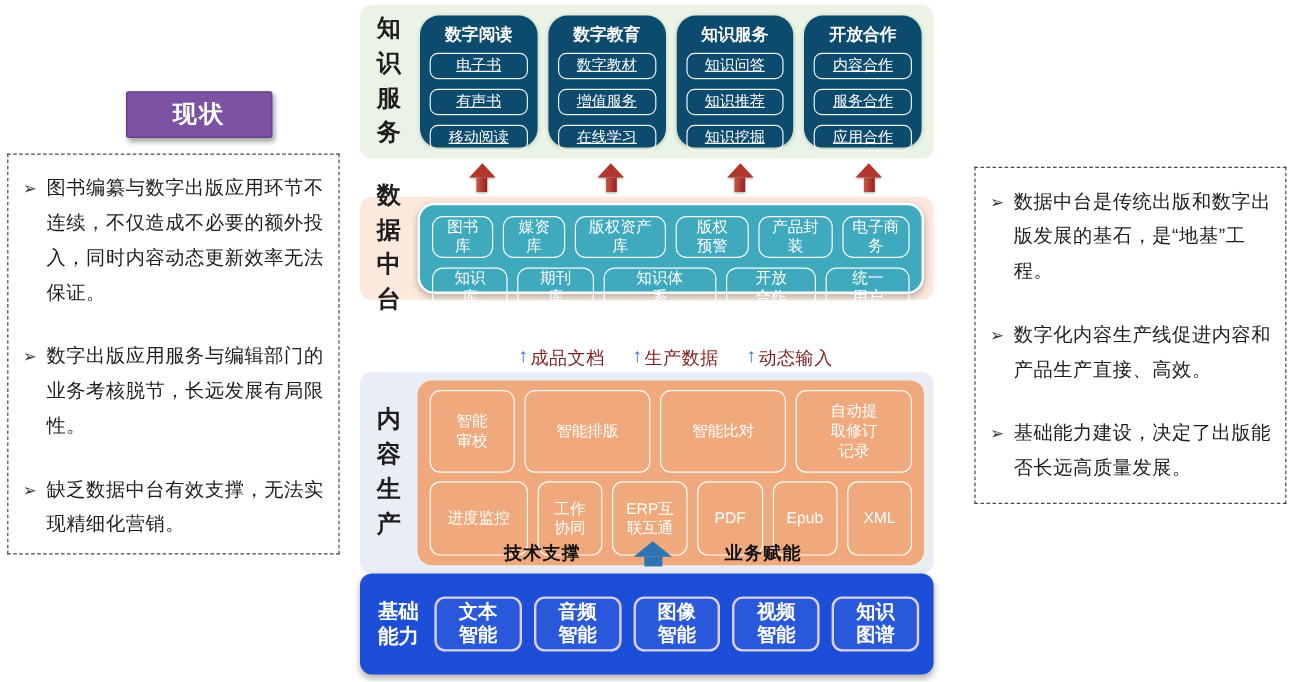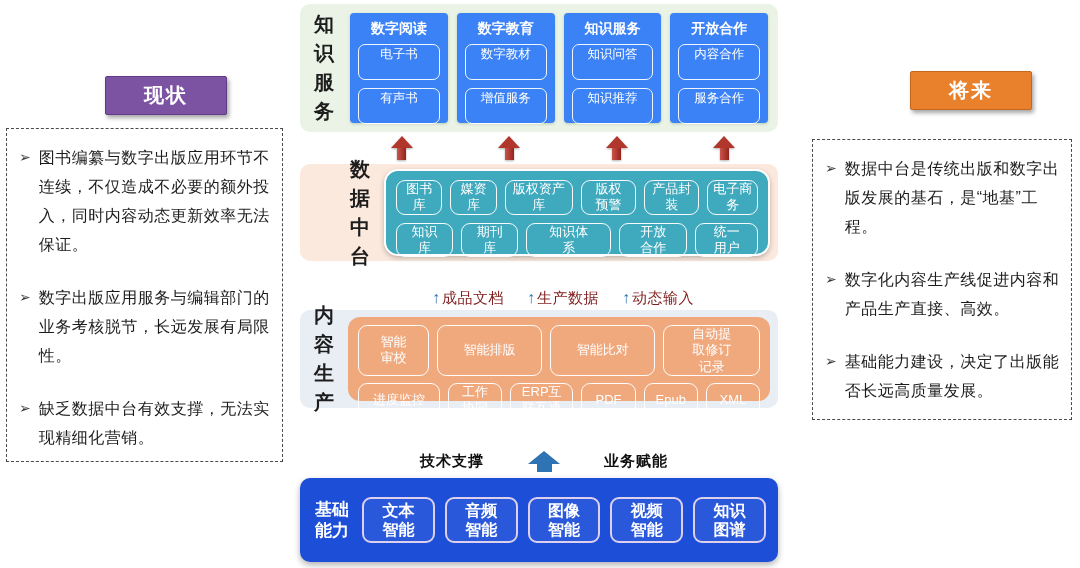--- a/index.html
+++ b/index.html
@@ -28,58 +28,58 @@
   .band { position:absolute; left:0; width:478px; }
 
   .layer { border-radius:10px; display:flex; }
   .vlabel-cell { flex:0 0 48px; display:flex; align-items:center; justify-content:center; }
   .vlabel { display:inline-block; width:1.1em; word-break:break-all; text-align:center;
             font-size:20px; font-weight:bold; color:#1d1d1d; line-height:1.45; letter-spacing:0; }
 
   
   #ks { top:0; height:128px; background:#eaf3e6; }
   .ks-cols { flex:1; display:flex; gap:9px; padding:9px 10px 9px 2px; }
-  .ks-col { flex:1; background:#3b82f6; border-radius:4px; display:flex; flex-direction:column;
+  .ks-col { flex:1; background:#0c4a6e; border-radius:16px; display:flex; flex-direction:column;
             box-shadow:0 1px 3px rgba(90,140,80,.35); }
   .ks-col-title { color:#fff; font-weight:bold; font-size:14px; text-align:center; margin:7px 0 2px; }
   .ks-item { border:1.5px solid rgba(255,255,255,.92); border-radius:7px; color:#fff;
-             font-size:12.5px; text-align:center; margin:4px 8px; padding:1px 0 16px; }
+             font-size:12.5px; text-align:center; margin:4px 8px; padding:1px 0 2px;text-decoration:underline; }
 
   
   #red-arrows { top:128px; height:32px; display:flex; }
   .ra-spacer { flex:0 0 48px; }
   .ra-cell { flex:1; display:flex; align-items:center; justify-content:center; }
   .red-arrow { display:flex; flex-direction:column; align-items:center; filter:drop-shadow(0 1px 1px rgba(0,0,0,.3)); }
   .red-arrow .tri { width:0; height:0; border-left:11px solid transparent;
                     border-right:11px solid transparent; border-bottom:12px solid #b1362c; }
   .red-arrow .stem { width:9px; height:12px; background:linear-gradient(90deg,#c9554a,#96231b); }
 
   
-  #dp { top:160px; height:97px; background:#fbe9de;padding-left:36px; }
+  #dp { top:160px; height:86px; background:#fbe9de; }
   .dp-inner { flex:1; margin:5px 8px 5px 0; background:#3fa9be; border:2px solid #ffffff;
               border-radius:14px; box-shadow:0 2px 5px rgba(0,0,0,.25);
               display:flex; flex-direction:column; gap:8px; padding:9px 10px; }
   .dp-row { flex:1; display:flex; gap:8px; }
   .cell { border:1.6px solid rgba(255,255,255,.95); border-radius:9px; color:#fff;
           font-size:13px; display:flex; align-items:center; justify-content:center;
           text-align:center; line-height:1.25; }
   .dp-row .cell { flex:1; }
   .cell.f15 { flex:1.5; } .cell.f12 { flex:1.2; } .cell.f11 { flex:1.1; }
   .wrap { display:inline-block; word-break:break-all; }
   .w2 { max-width:2.15em; } .w3 { max-width:3.2em; } .w4 { max-width:4.2em; }
   .w-erp { max-width:3.15em; }
 
   
   #flow { top:282px; height:24px; display:flex; align-items:center; padding-left:132px; gap:23px; }
   .flow-item { display:flex; align-items:center; gap:2px; }
   .up-glyph { color:#2e74b5; font-size:16px; font-weight:bold; line-height:1; }
   .flow-text { color:#7f1d1d; font-size:15px; letter-spacing:.5px; }
 
   
-  #cp { top:306px; height:98px; background:#e9edf4; }
+  #cp { top:306px; height:168px; background:#e9edf4; }
   .cp-inner { flex:1; margin:7px 8px 7px 0; background:#f0a87d; border-radius:12px;
               display:flex; flex-direction:column; gap:7px; padding:8px 10px; }
   .cp-row { display:flex; gap:8px; }
   .cp-row1 { flex:1.12; } .cp-row2 { flex:1; }
   .cp-row .cell { flex:1; font-size:13px; }
   .cell.g08 { flex:.8; } .cell.g12 { flex:1.2; } .cell.g11 { flex:1.1; }
   .cell.g13 { flex:1.3; } .cell.g085 { flex:.85; }
 
   
   #support { top:440px; height:34px; display:flex; align-items:center; padding-left:120px; }
@@ -114,21 +114,20 @@
     <div class="bullet">
       <span class="bmark">➢</span>
       <span class="btext">数字出版应用服务与编辑部门的业务考核脱节，长远发展有局限性。</span>
     </div>
     <div class="bullet">
       <span class="bmark">➢</span>
       <span class="btext">缺乏数据中台有效支撑，无法实现精细化营销。</span>
     </div>
   </div>
 
-  <div id="right-title" class="side-title">将来</div>
   <div id="right-box" class="side-box">
     <div class="bullet">
       <span class="bmark">➢</span>
       <span class="btext">数据中台是传统出版和数字出版发展的基石，是“地基”工程。</span>
     </div>
     <div class="bullet">
       <span class="bmark">➢</span>
       <span class="btext">数字化内容生产线促进内容和产品生产直接、高效。</span>
     </div>
     <div class="bullet">

